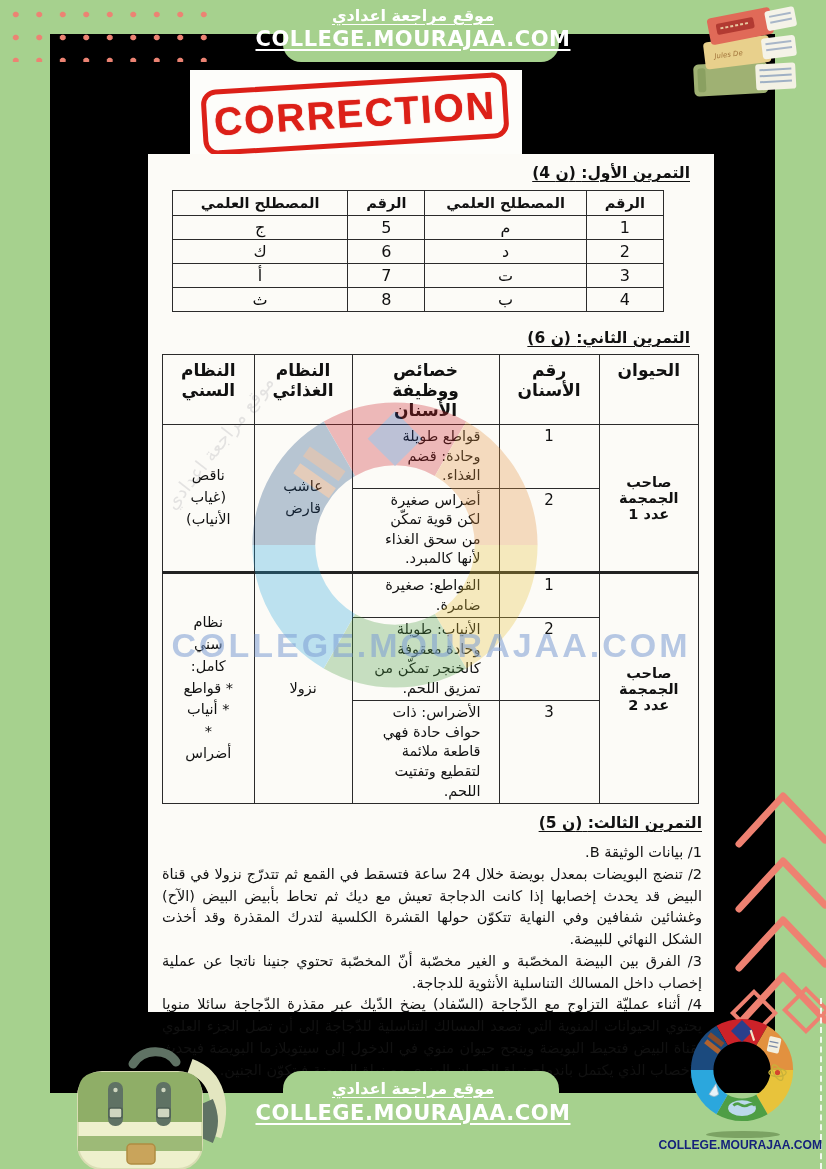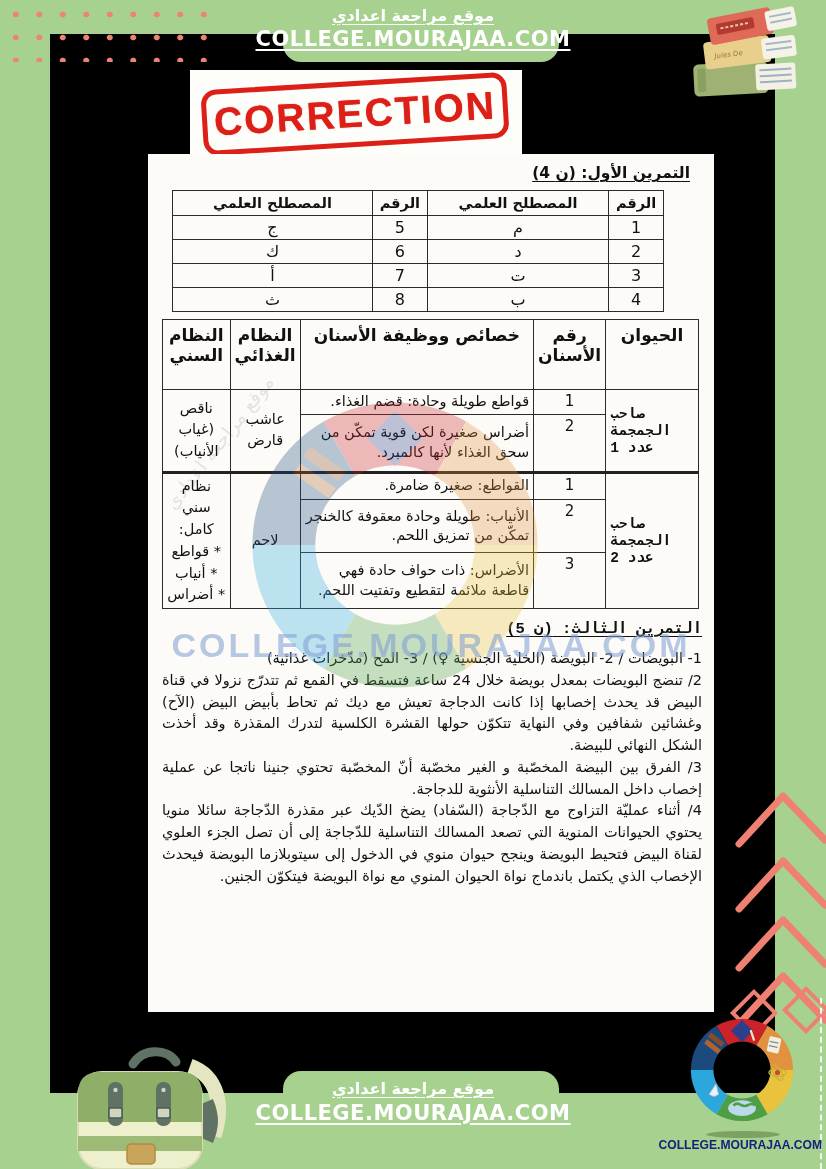--- a/index.html
+++ b/index.html
@@ -32,35 +32,35 @@
     display:flex;align-items:center;justify-content:center;
     color:#dc2018;font-family:"Liberation Sans","DejaVu Sans",sans-serif;
     font-weight:bold;font-size:39px;letter-spacing:2px;
     text-shadow:0 0 1px #dc2018;
   }
   
   .paper{position:absolute;left:148px;top:154px;width:566px;height:858px;background:#fcfbf7;direction:rtl;color:#111;}
   .ex-title{font-weight:bold;font-size:15.5px;text-decoration:underline;text-underline-offset:3px;}
   .ex1-title{margin:10px 24px 0 0;}
   .ex2-title{margin:17px 24px 0 0;}
-  .ex3-title{margin:10px 12px 10px 0;font-family:Liberation Mono, monospace;}
+  .ex3-title{margin:10px 12px 10px 0;}
   table{border-collapse:collapse;direction:rtl;}
-  th,td{border:1.6px solid #2b2b2b;padding:2px 4px;margin-top:32px;}
+  th,td{border:1.6px solid #2b2b2b;padding:2px 18px;margin-top:32px;}
   
   .t1{margin:8px 50px 0 0;width:492px;}
   .t1 th{font-size:14.5px;height:25px;}
   .t1 td{font-size:16px;text-align:center;height:24px;}
   .t1 col.c-num{width:55px;}
   .t1 col.c-term1{width:183px;}
   .t1 col.c-term2{width:202px;}
   
   .t2{margin:7px 15px 0 0;width:537px;}
   .t2 th{font-size:17px;vertical-align:top;padding-top:5px;height:70px;font-weight:bold;}
   .t2 td{font-size:14.5px;}
-  .t2 .animal{text-align:left;font-weight:bold;vertical-align:middle;font-family:Liberation Mono, monospace;}
+  .t2 .animal{text-align:center;font-weight:bold;vertical-align:middle;}
   .t2 .num{text-align:center;vertical-align:top;font-size:15px;}
   .t2 .desc{text-align:right;line-height:1.35;}
   .t2 .diet,.t2 .dental{text-align:center;vertical-align:middle;line-height:1.5;}
   .preline{white-space:pre-line;}
   .g2-start td{border-top:3px solid #222;}
   .r-h24{height:24px;} .r-h58{height:58px;} .r-h50{height:50px;} .r-h52{height:52px;}
   
   .answers{margin:3px 12px 0 0;padding-left:14px;font-size:14.5px;line-height:1.5;}
   .answers p{margin:0;}
   .ans-line{margin:0;}
@@ -175,20 +175,24 @@
         </tr>
         <tr>
           <td>4</td>
           <td>ب</td>
           <td>8</td>
           <td>ث</td>
         </tr>
       </tbody>
     </table>
 
+    <div class="ex-title ex2-title">
+      <span>التمرين الثاني:</span>
+      <span dir="ltr">(6 ن)</span>
+    </div>
 
     <table class="t2">
       <colgroup>
         <col style="width:95px">
           <col style="width:63px">
           <col style="width:249px">
           <col style="width:62px">
           <col style="width:68px">
       </colgroup>
       <thead>
@@ -210,21 +214,21 @@
           <td class="dental" rowspan="2">ناقص (غياب الأنياب)</td>
         </tr>
         <tr class="r-h58">
           <td class="num">2</td>
           <td class="desc">أضراس صغيرة لكن قوية تمكّن من سحق الغذاء لأنها كالمبرد.</td>
         </tr>
         <tr class="g2-start r-h24">
           <td class="animal" rowspan="3">صاحب الجمجمة عدد 2</td>
           <td class="num">1</td>
           <td class="desc">القواطع: صغيرة ضامرة.</td>
-          <td class="diet" rowspan="3">لاحم</td>
+          <td class="diet" rowspan="3">نزولا</td>
           <td class="dental preline" rowspan="3">نظام سني كامل:
 * قواطع
 * أنياب
 * أضراس</td>
         </tr>
         <tr class="r-h50">
           <td class="num">2</td>
           <td class="desc">الأنياب: طويلة وحادة معقوفة كالخنجر تمكّن من تمزيق اللحم.</td>
         </tr>
         <tr class="r-h52">
@@ -233,21 +237,21 @@
         </tr>
       </tbody>
     </table>
 
     <div class="ex-title ex3-title">
       <span>التمرين الثالث:</span>
       <span dir="ltr">(5 ن)</span>
     </div>
 
     <div class="answers">
-      <p class="ans-line">1- البويضات / 2- البويضة (الخلية الجنسية ♀) / 3- المح (مدّخرات غذائية)</p>
+      <p class="ans-line">1/ بيانات الوثيقة B.</p>
       <p class="ans-para">2/ تنضج البويضات بمعدل بويضة خلال 24 ساعة فتسقط في القمع ثم تتدرّج نزولا في قناة البيض قد يحدث إخصابها إذا كانت الدجاجة تعيش مع ديك ثم تحاط بأبيض البيض (الآح) وغشائين شفافين وفي النهاية تتكوّن حولها القشرة الكلسية لتدرك المقذرة وقد أخذت الشكل النهائي للبيضة.</p>
       <p class="ans-para">3/ الفرق بين البيضة المخصّبة و الغير مخصّبة أنّ المخصّبة تحتوي جنينا ناتجا عن عملية إخصاب داخل المسالك التناسلية الأنثوية للدجاجة.</p>
       <p class="ans-para">4/ أثناء عمليّة التزاوج مع الدّجاجة (السّفاد) يضخ الدّيك عبر مقذرة الدّجاجة سائلا منويا يحتوي الحيوانات المنوية التي تصعد المسالك التناسلية للدّجاجة إلى أن تصل الجزء العلوي لقناة البيض فتحيط البويضة وينجح حيوان منوي في الدخول إلى سيتوبلازما البويضة فيحدث الإخصاب الذي يكتمل باندماج نواة الحيوان المنوي مع نواة البويضة فيتكوّن الجنين.</p>
     </div>
   </div>
 
   <svg class="wm-ring" viewBox="0 0 120 120">
     <path d="M37,20.2 A46,46 0 0 1 83,20.2" fill="none" stroke="#cc2229" stroke-width="26"></path>
     <path d="M83,20.2 A46,46 0 0 1 106,60" fill="none" stroke="#e2913f" stroke-width="26"></path>
     <path d="M106,60 A46,46 0 0 1 83,99.8" fill="none" stroke="#e8c33b" stroke-width="26"></path>

